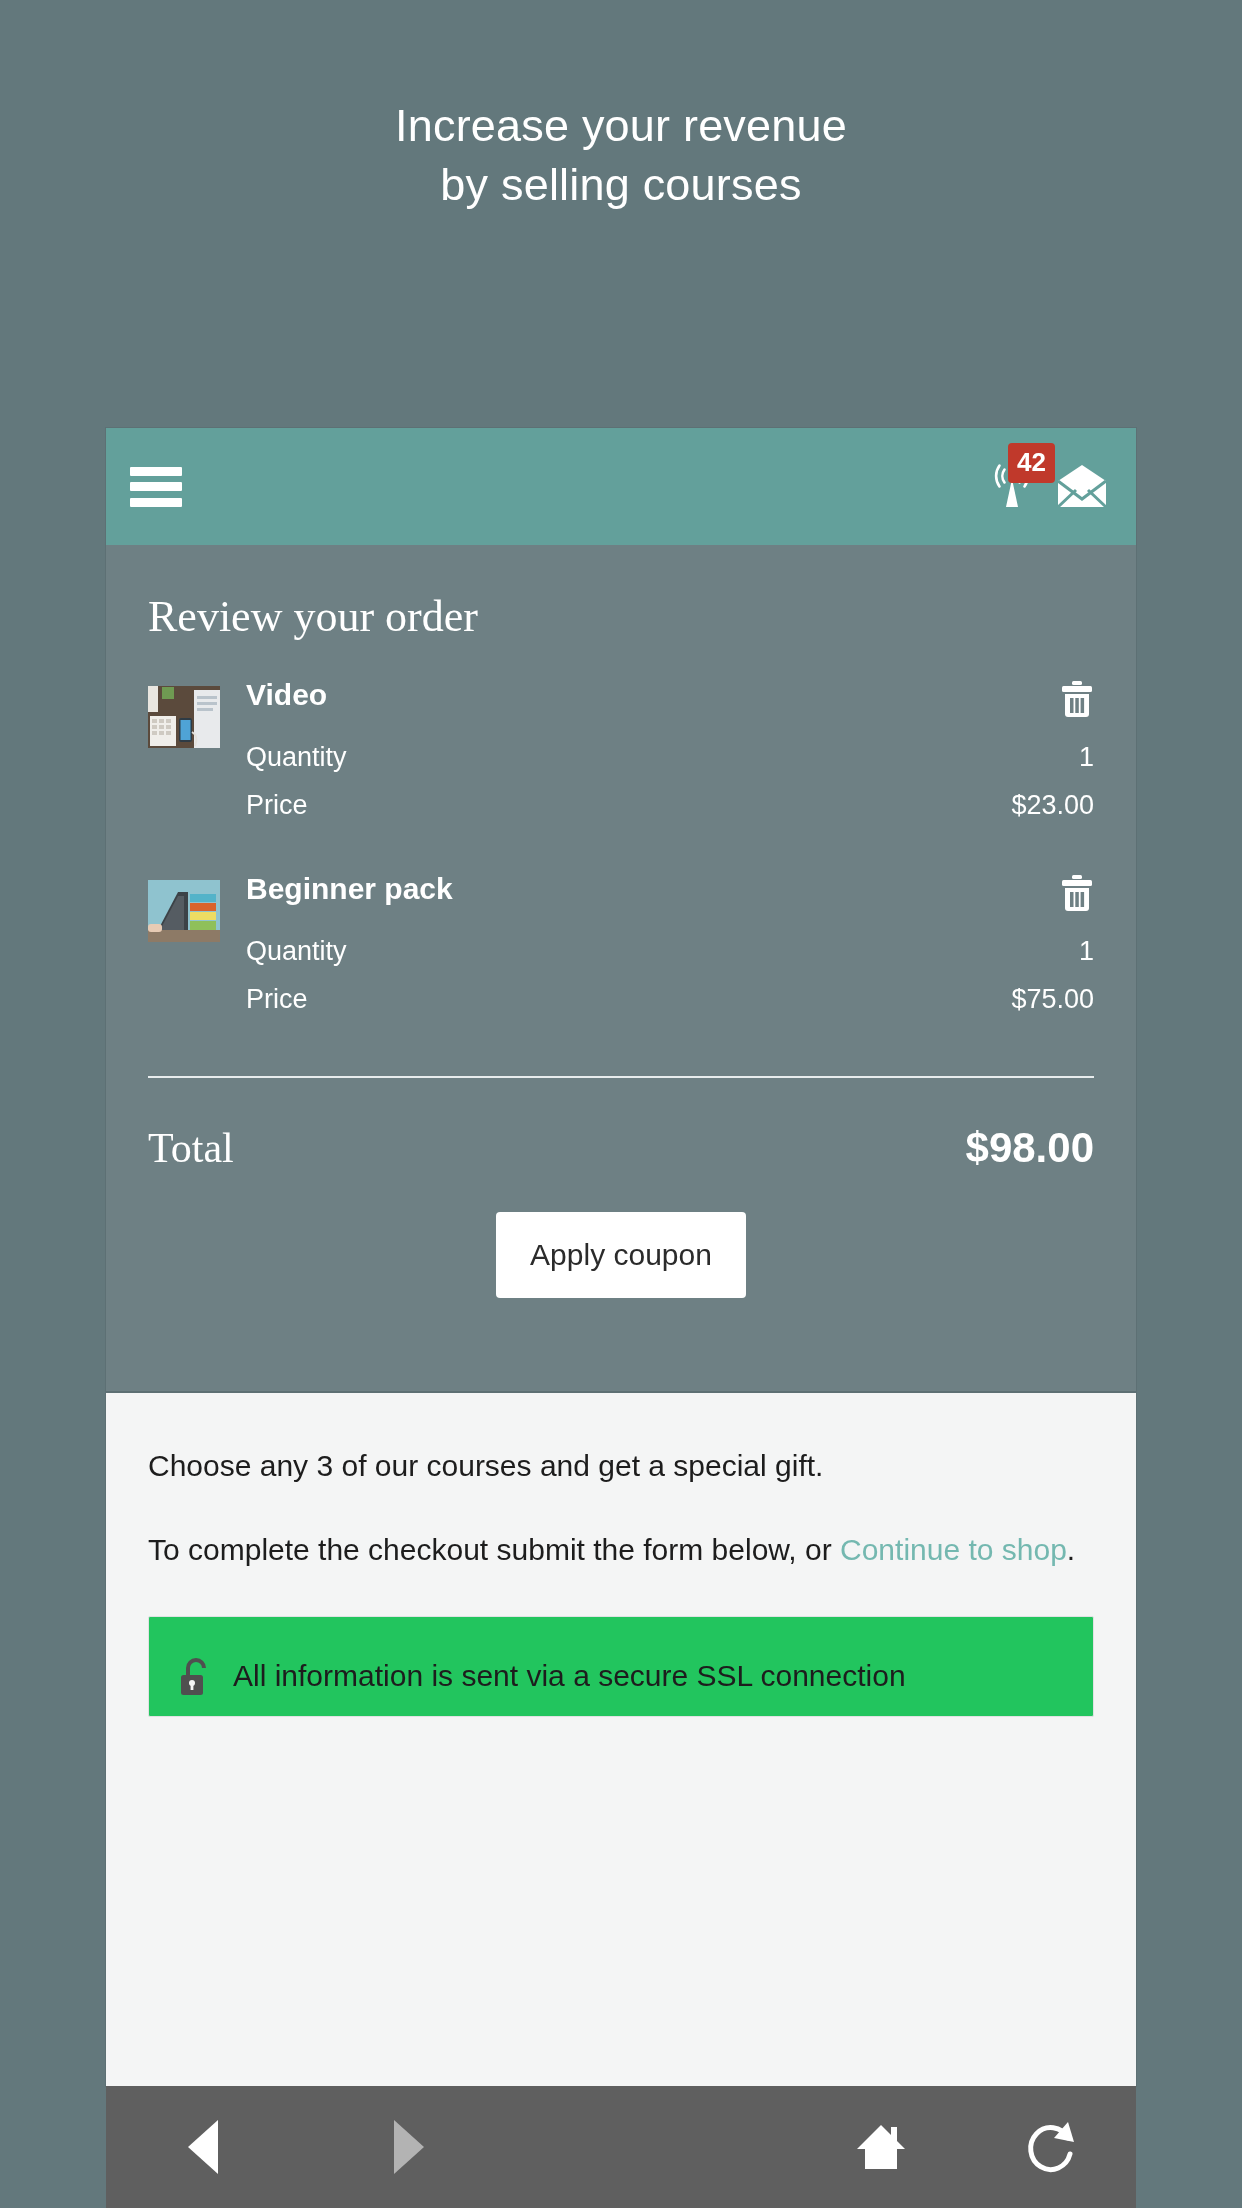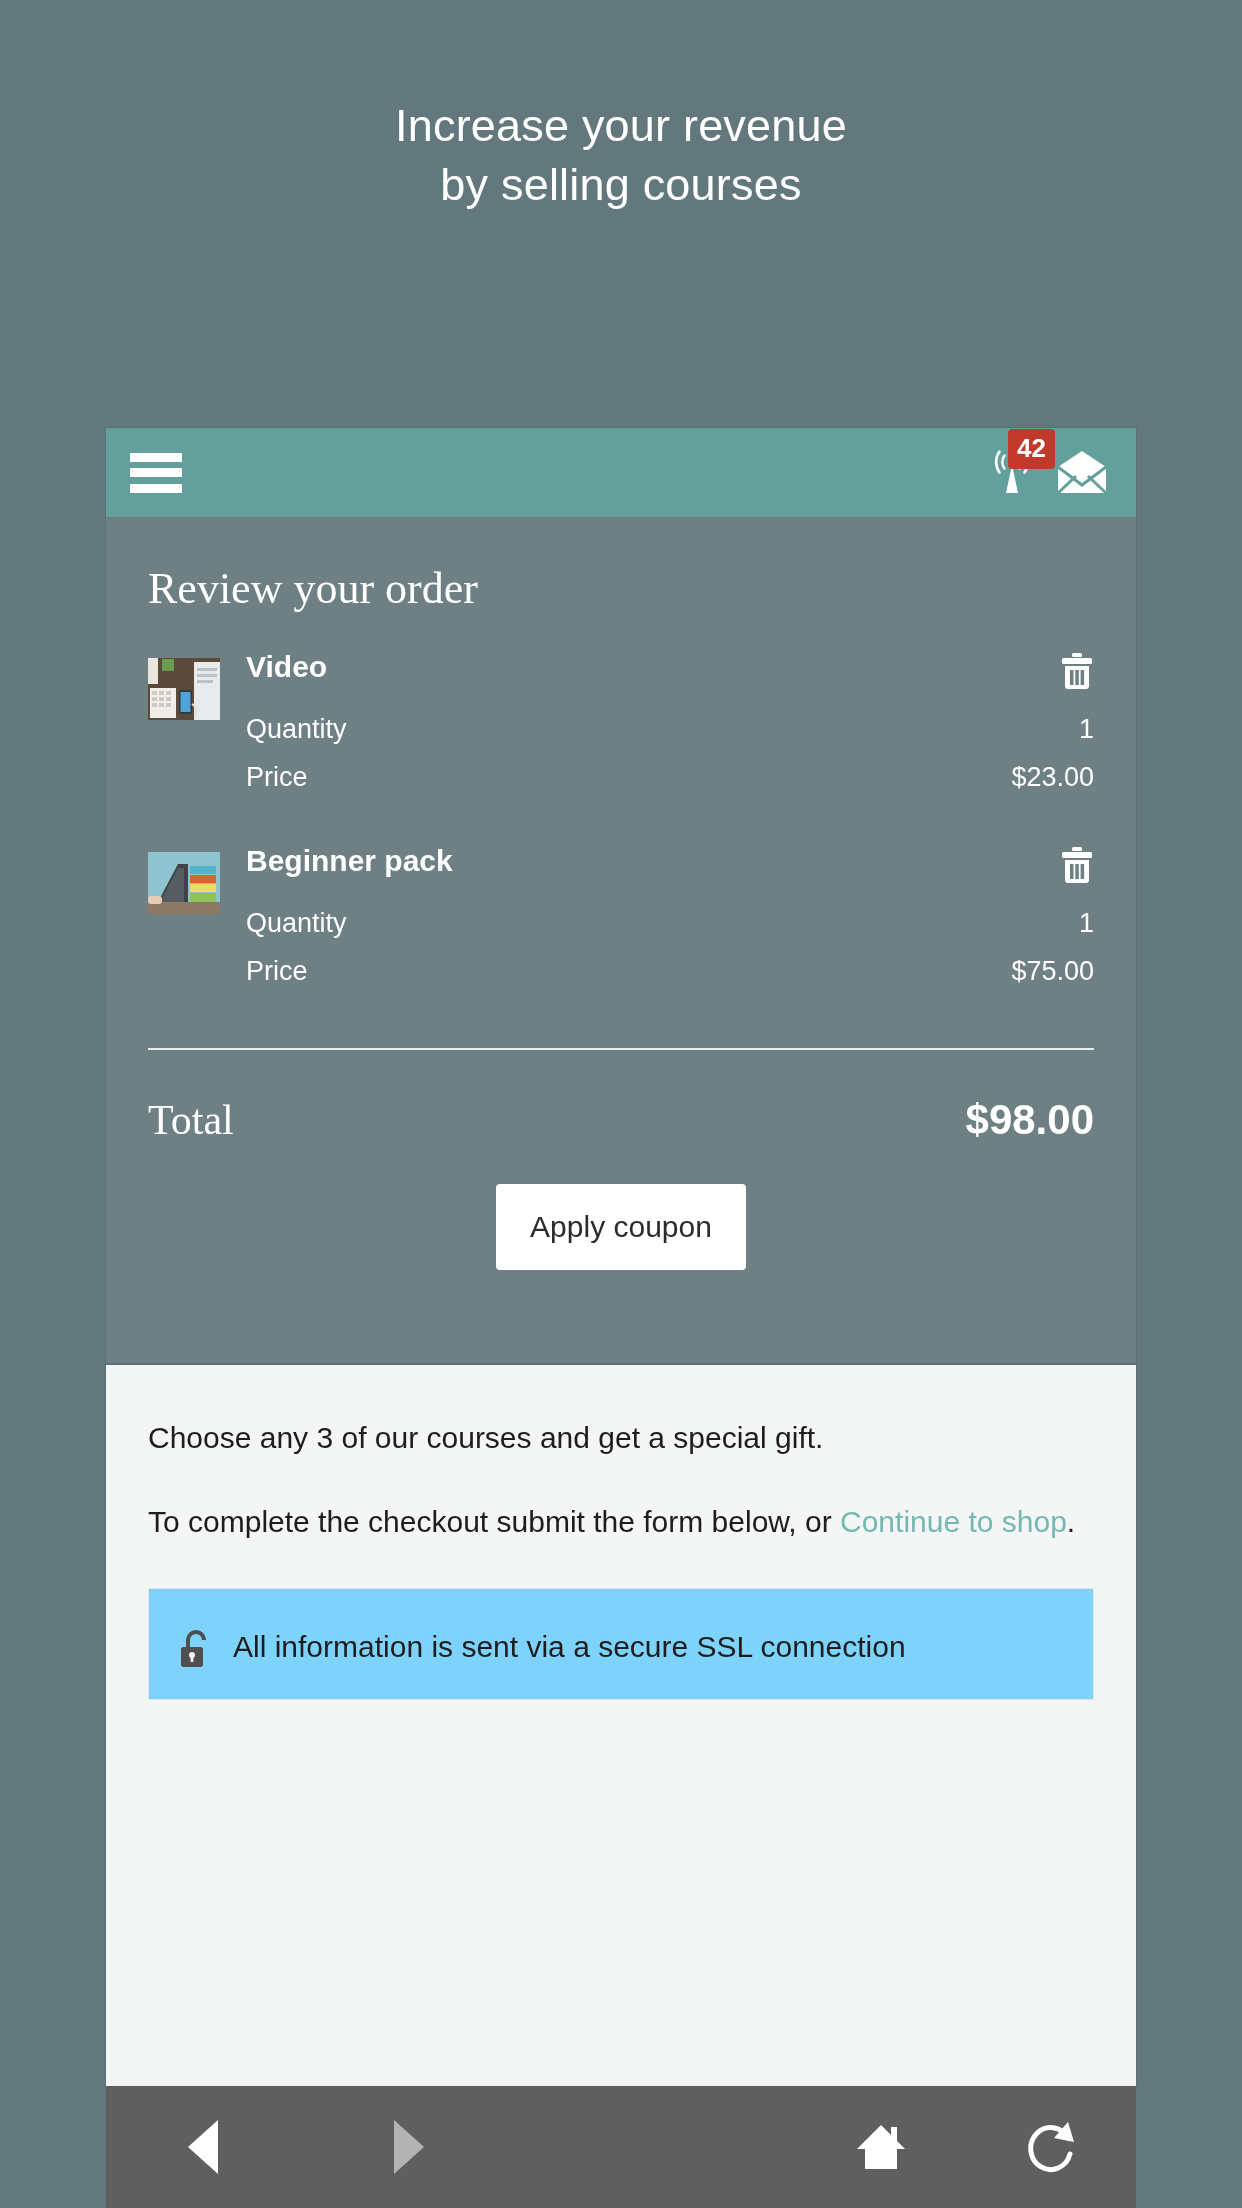--- a/index.html
+++ b/index.html
@@ -23,21 +23,21 @@
 
   
   #viewport{
     position:absolute; left:106px; top:428px; width:1030px; height:1658px;
     overflow:hidden; background:#f4f5f5;
     box-shadow:0 0 0 1px rgba(0,0,0,.06);
   }
 
   
   #appbar{
-    height:89px; background:#63a09b; position:relative;
+    height:117px; background:#63a09b; position:relative;
     display:flex; align-items:center; justify-content:space-between;
     padding:0 26px 0 24px;
   }
   #hamburger{ width:52px; height:40px; display:flex; flex-direction:column;
     justify-content:space-between; cursor:pointer; }
   #hamburger span{ display:block; height:9px; background:#fff; border-radius:1px; }
 
   #appbar-actions{ display:flex; align-items:center; gap:14px; position:relative; }
   .ab-icon{ width:56px; height:56px; position:relative; display:block; }
   .ab-icon svg{ width:100%; height:100%; display:block; }
@@ -94,22 +94,22 @@
 
   
   #content{ background:#f4f5f5; padding:54px 42px 0 42px; }
   .para{ color:#1d1d1d; font-size:30px; line-height:1.28; padding-bottom:46px; }
   #link-shop{ color:#74b8b0; text-decoration:none; cursor:pointer; }
   #payment-heading{
     color:#74b8b0; font-family:"Liberation Serif", serif;
     font-size:44px; padding:6px 0 38px 0;
   }
   #ssl-box{
-    border:1px solid #e0e2e3; background:#7dd3fc; border-radius:2px;
-    padding:38px 30px 30px 30px; display:flex; align-items:flex-start; gap:20px;
+    border:1px solid #e0e2e3; background:#22c55e; border-radius:2px;
+    padding:38px 30px 19px 30px; display:flex; align-items:center; gap:20px;
   }
   #lock-icon{ width:34px; height:40px; flex:0 0 34px; margin-top:2px; }
   #lock-icon svg{ width:100%; height:100%; display:block; }
   #ssl-text{ color:#1d1d1d; font-size:30px; line-height:1.3; }
 
   
   #bottomnav{
     position:absolute; left:106px; bottom:0; width:1030px; height:122px;
     background:#5f5f5f; display:flex; align-items:center;
   }

